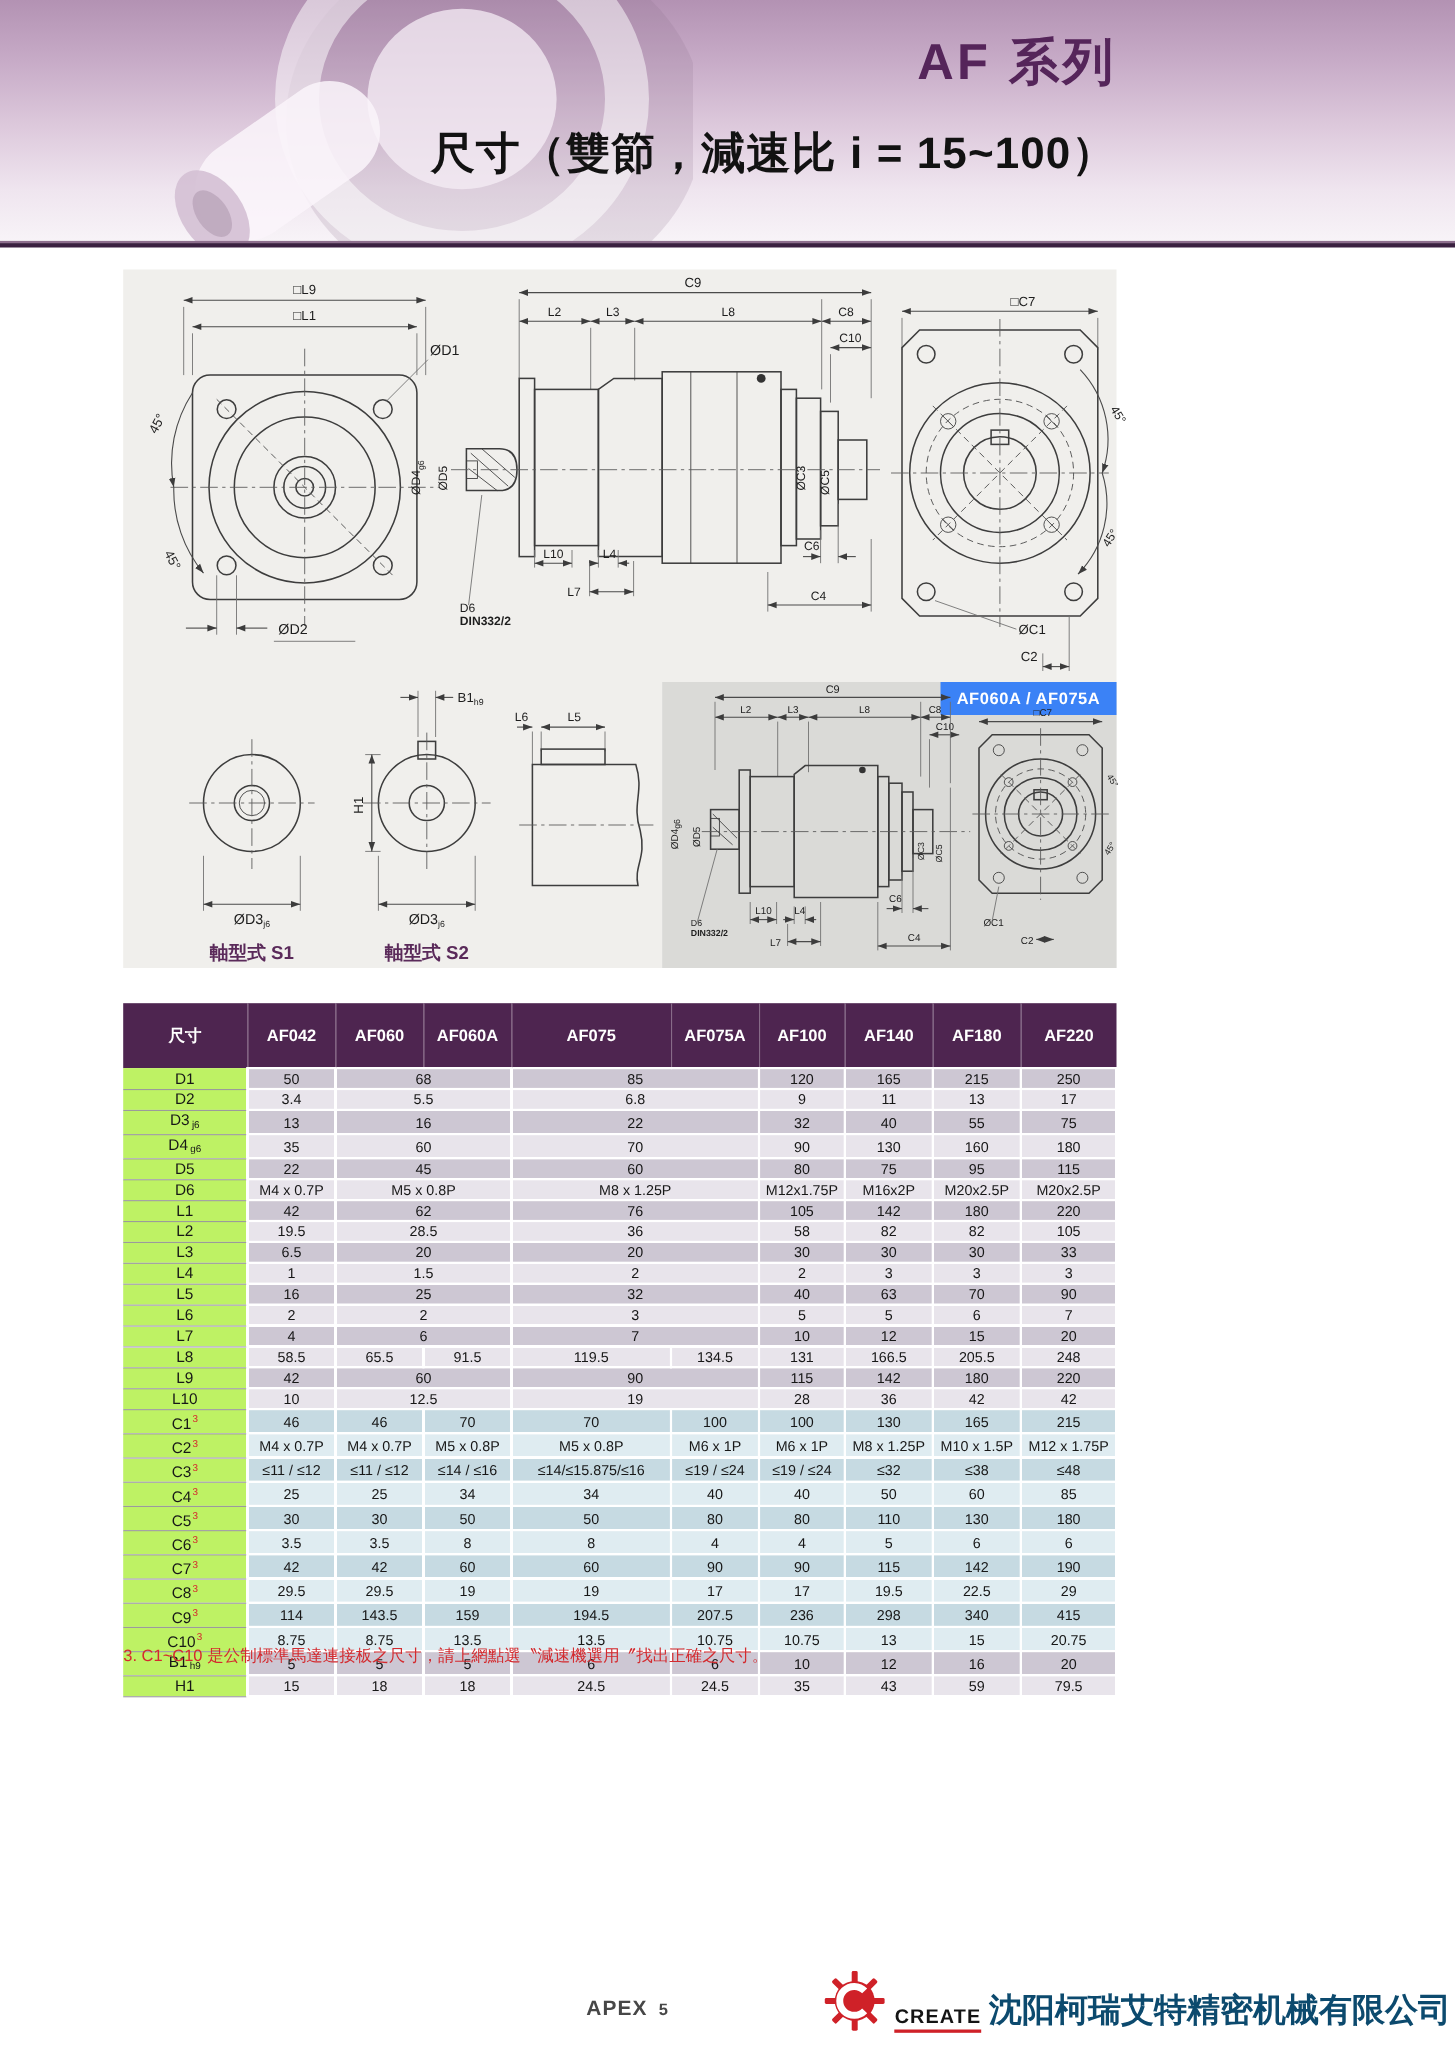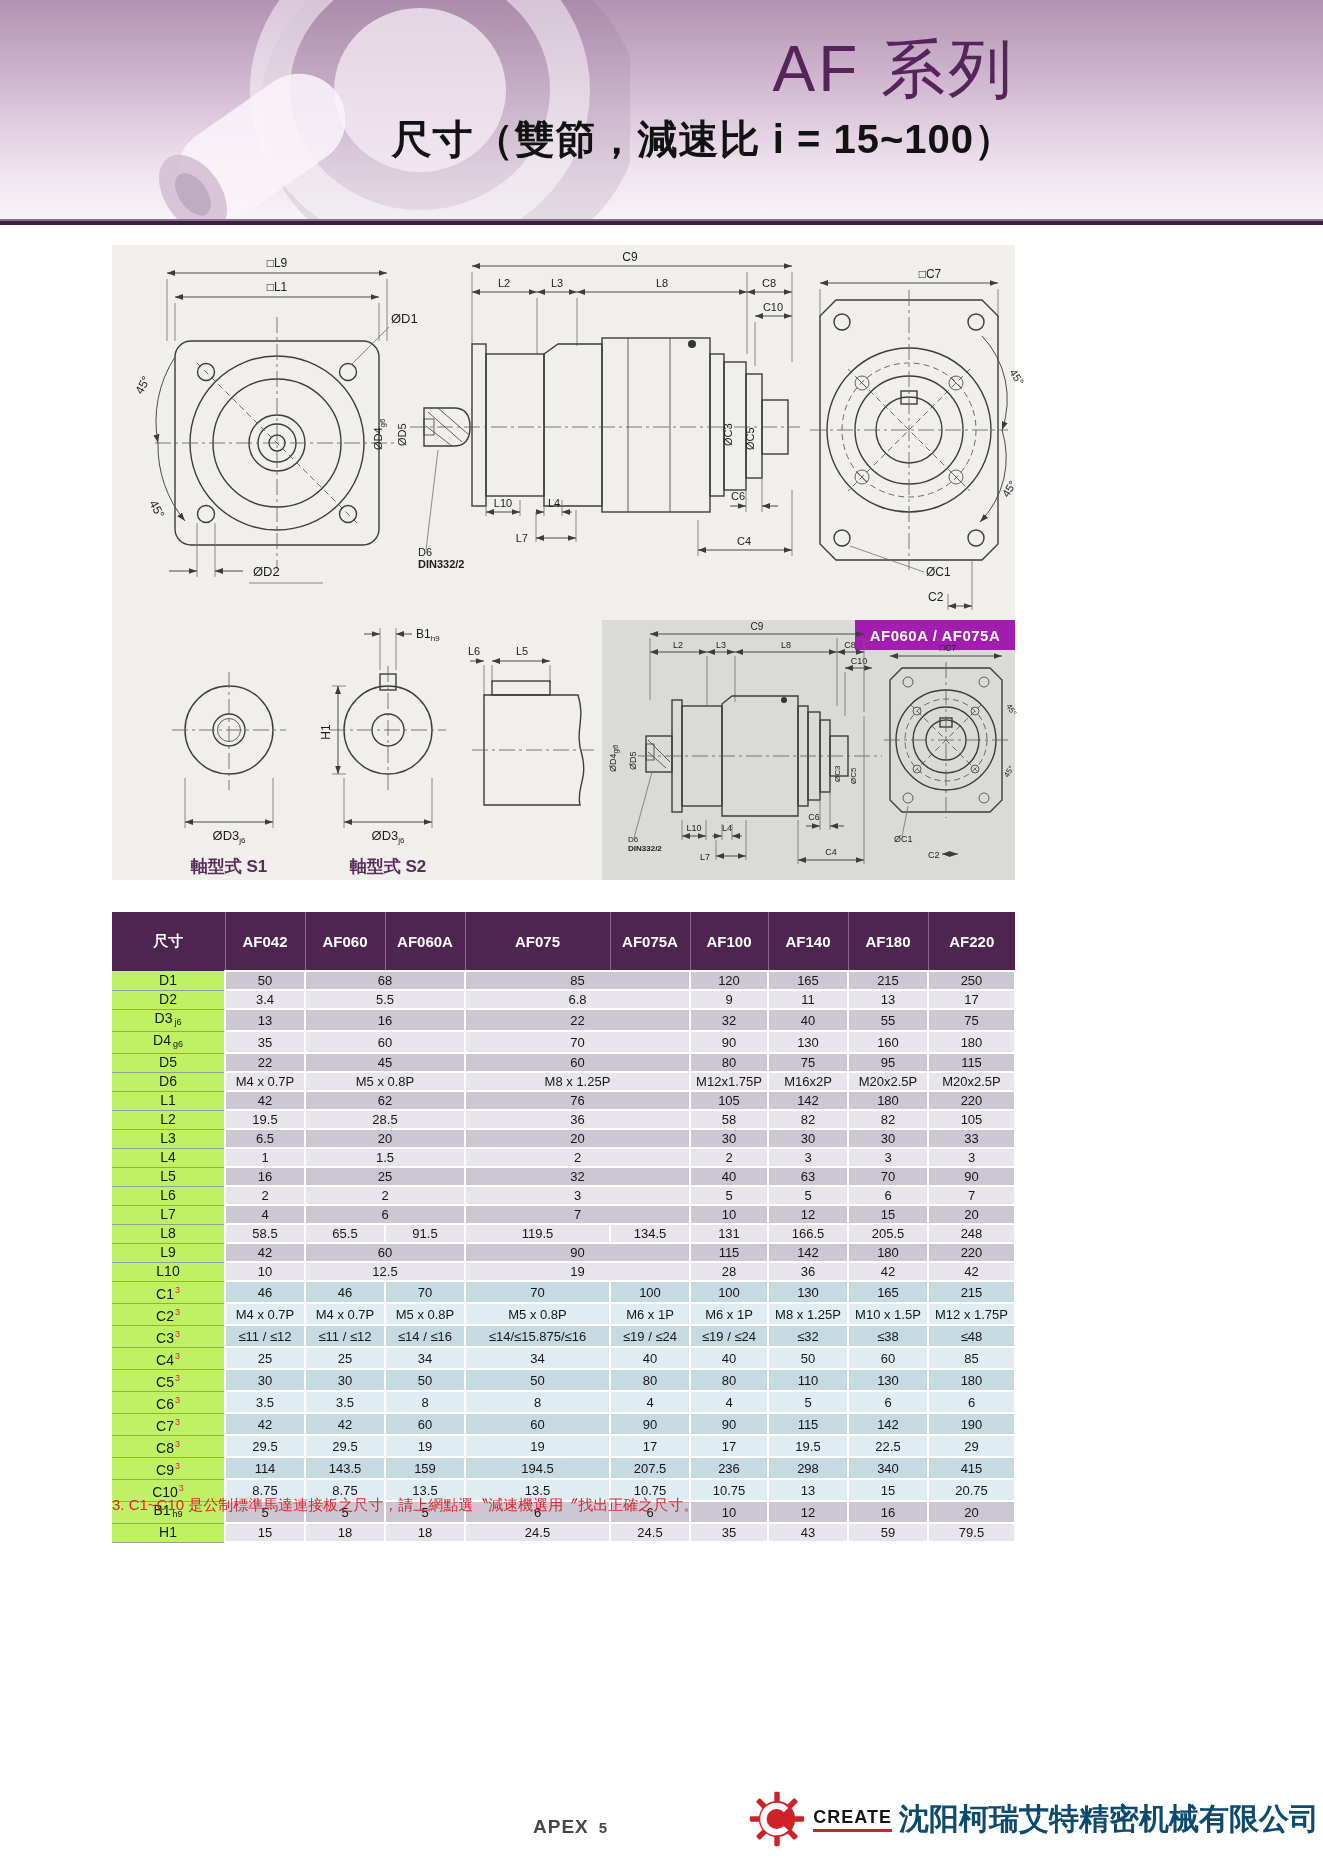--- a/index.html
+++ b/index.html
@@ -4,30 +4,30 @@
 <style>
   html,body{margin:0;padding:0;background:#e9e9e9}
   .page{position:relative;width:1323px;height:1871px;background:#ffffff;
         font-family:"Liberation Sans",sans-serif;overflow:hidden;margin:0 auto}
 
   
   .banner{position:absolute;left:0;top:0;width:1323px;height:221px;overflow:hidden;
           background:linear-gradient(to bottom,#b392b3 0%,#c7abc7 25%,#ddc9dc 52%,#efe5ef 78%,#f8f4f8 100%);
           border-bottom:4px solid #3a2040}
   .banner::after{content:"";position:absolute;left:0;bottom:0;width:100%;height:2px;background:#8d6e8d}
-  .banner-title{position:absolute;top:26px;right:308px;font-size:64px;font-weight:normal;
+  .banner-title{position:absolute;top:26px;right:308px;font-size:46px;font-weight:bold;
                 color:#55255a;letter-spacing:3px;white-space:nowrap}
   .banner-sub{position:absolute;top:112px;right:308px;font-size:40px;font-weight:bold;
               color:#121212;letter-spacing:1px;white-space:nowrap}
 
   
   .draw-panel{position:absolute;left:112px;top:245px;width:903px;height:635px;background:#f0efec}
   .draw-panel svg{position:absolute;overflow:visible}
   .variant-panel{position:absolute;left:490px;top:375px;width:413px;height:260px;background:#dadad7}
-  .variant-tag{position:absolute;top:0;right:0;width:160px;height:30px;background:#a21caf;color:#fff;
+  .variant-tag{position:absolute;top:0;right:0;width:160px;height:30px;background:#3b82f6;color:#fff;
                font-size:15px;font-weight:bold;display:flex;align-items:center;justify-content:center;letter-spacing:.5px}
 
   svg .ln{fill:none;stroke:#3d3d3d;stroke-width:1.4}
   svg .thin{fill:none;stroke:#3d3d3d;stroke-width:.8}
   svg .dim{fill:none;stroke:#4a4a4a;stroke-width:1}
   svg .ext{fill:none;stroke:#6f6f6f;stroke-width:.8}
   svg .cl{fill:none;stroke:#5a5a5a;stroke-width:.8;stroke-dasharray:16 4 3 4}
   svg .dash{fill:none;stroke:#5a5a5a;stroke-width:.9;stroke-dasharray:6 4}
   svg text{fill:#1d1d1d;font-family:"Liberation Sans",sans-serif}
   .t13{font-size:13px}.t12{font-size:12px}.t11{font-size:11px}.t10{font-size:10px}.t9{font-size:9px}.t8{font-size:8px}
@@ -50,21 +50,21 @@
   .dim-table td.cell.purple.dk{background:#cdc7d3}
   .dim-table td.cell.purple.lt{background:#e8e4eb}
   .dim-table td.cell.blue.dk{background:#c6dae2}
   .dim-table td.cell.blue.lt{background:#dfecf1}
   .sub{font-size:9px;vertical-align:-2px;margin-left:2px}
   .sup{font-size:9px;vertical-align:6px;margin-left:1px;color:#d42a2e}
 
   
   .apex{position:absolute;left:533px;top:1816px;font-size:19px;font-weight:bold;color:#474747;letter-spacing:1px}
   .apex .pg{font-size:15px;margin-left:10px}
-  .footer-right{position:absolute;right:4px;top:1790px;display:flex;align-items:center;gap:7px}
+  .footer-right{position:absolute;right:4px;top:1790px;display:flex;align-items:flex-end;gap:7px}
   .create-word{font-size:18px;font-weight:800;color:#141414;letter-spacing:1px;
                border-bottom:3px solid #cf2128;padding-bottom:1px}
   .company{font-size:30px;font-weight:bold;color:#0c4a6e;white-space:nowrap}
 </style>
 </head>
 <body>
 
 <div class="page">
 
   <svg width="0" height="0" style="position:absolute">

